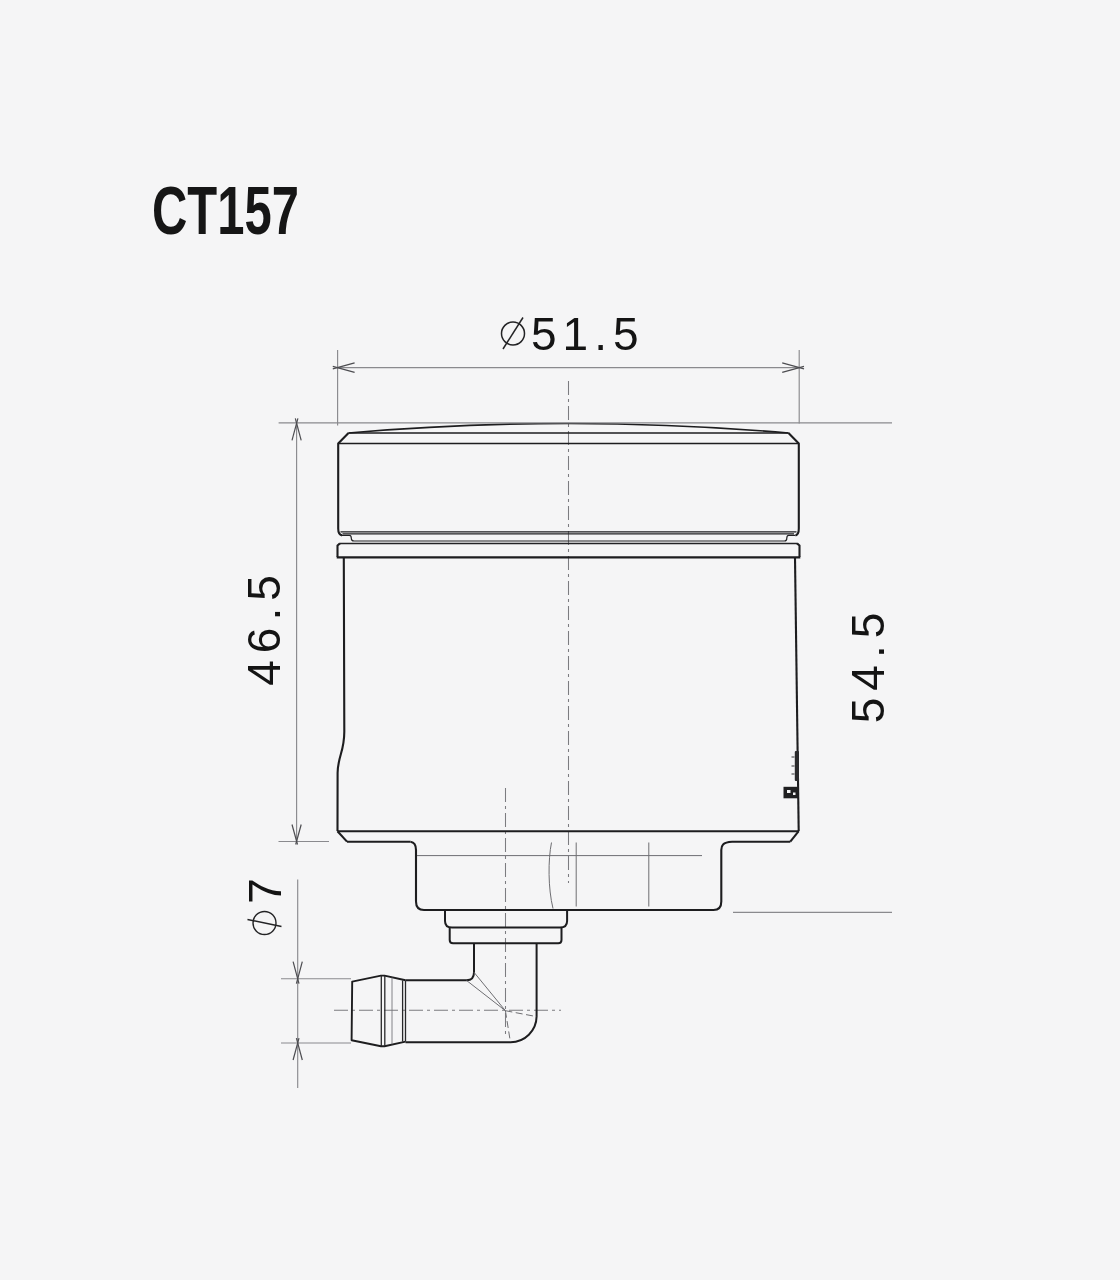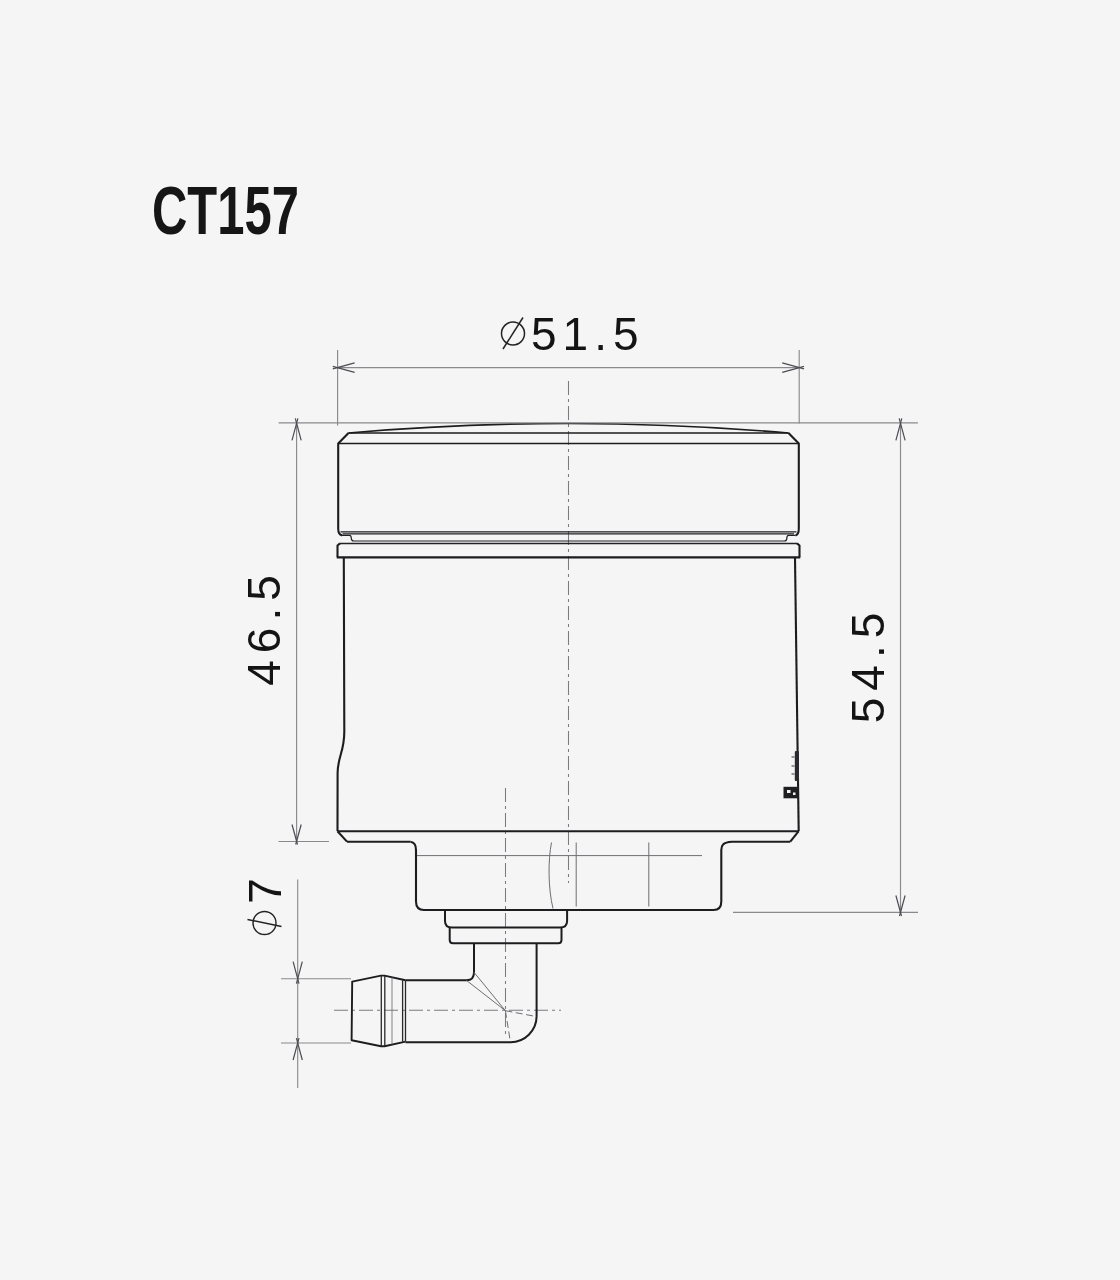--- a/index.html
+++ b/index.html
@@ -1,17 +1,17 @@
 <!DOCTYPE html>
 <html><head>
 <meta charset="utf-8">
 <style>
   html,body{margin:0;padding:0;background:#f5f5f6;}
   .page{position:relative;width:892px;height:1280px;background:#fca5a5;overflow:hidden;
-        font-family:"Liberation Sans", sans-serif;padding-left:29px;}
+        font-family:"Liberation Sans", sans-serif;}
   svg{position:absolute;left:0;top:0;}
 </style>
 </head>
 <body>
 <div class="page">
 <svg width="1120" height="1280" viewBox="0 0 1120 1280">
 
   <rect x="0" y="0" width="1120" height="1280" fill="#f5f5f6"></rect>
 
   <text transform="translate(152,234) scale(0.72,1)" font-size="68" font-weight="bold" fill="#161616" letter-spacing="0">CT157</text>

